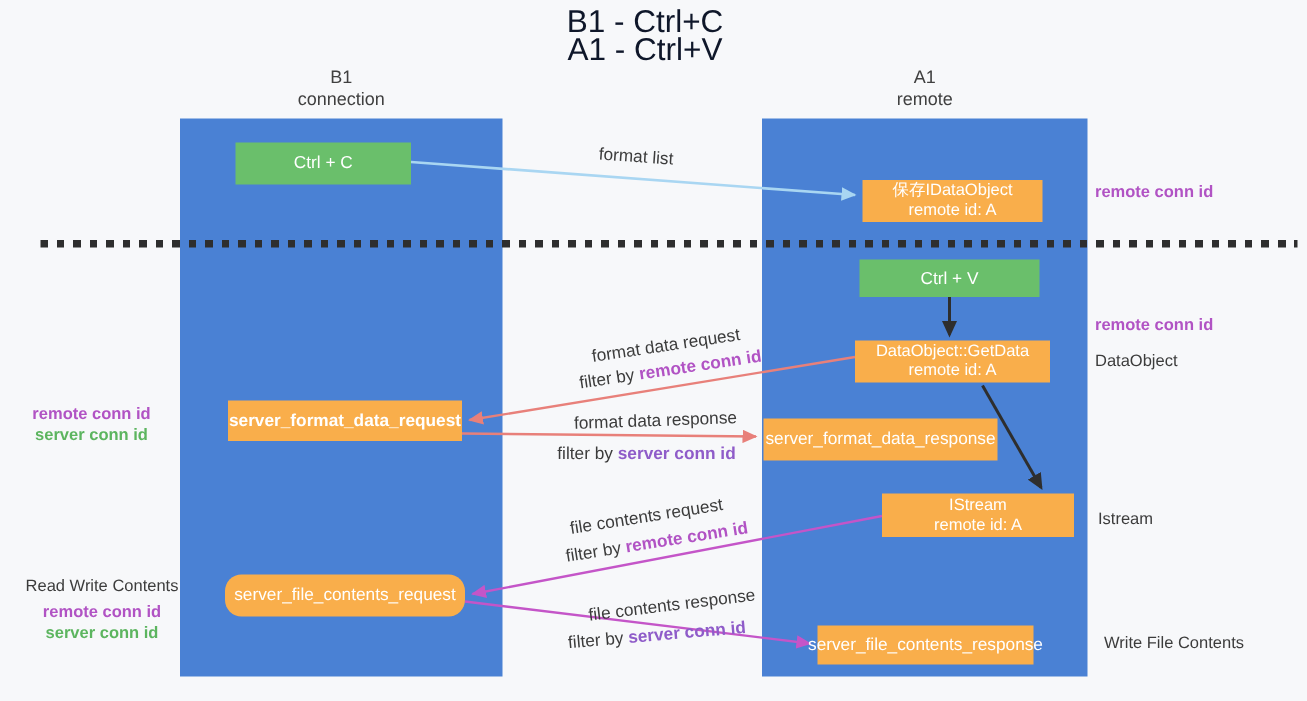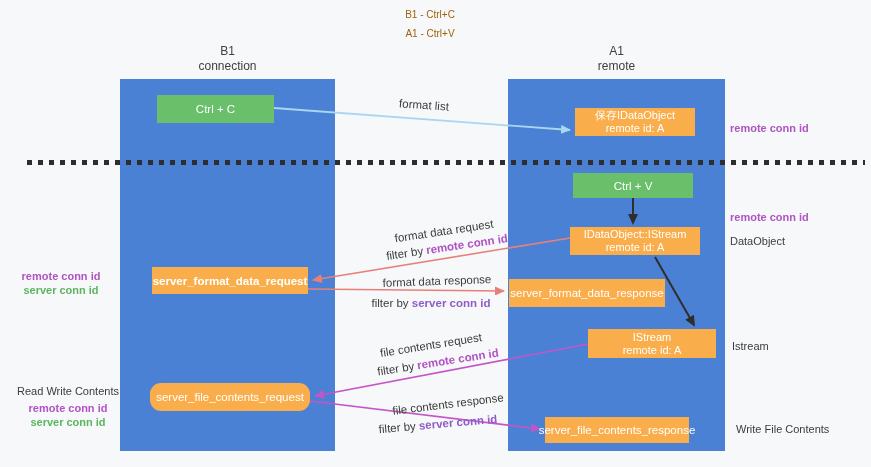--- a/index.html
+++ b/index.html
@@ -1,19 +1,19 @@
 <!DOCTYPE html>
 <html><head>
 <meta charset="utf-8">
 <style>
   html,body{margin:0;padding:0;background:#f7f8fa;font-family:"Liberation Sans",sans-serif;}
   #canvas{position:relative;width:871px;height:467px;background:#f7f8fa;overflow:hidden;}
 
   .title{position:absolute;left:280px;top:5px;width:300px;text-align:center;
-         font-size:10px;line-height:19px;color:#a16207;}
+         font-size:21px;line-height:19px;color:#0f172a;}
 
   .lane-header{position:absolute;top:44px;text-align:center;font-size:12px;line-height:15px;color:#404040;}
   .lane-header.left{left:120px;width:215px;}
   .lane-header.right{left:508px;width:217px;}
 
   .lane{position:absolute;top:79px;height:372px;background:#4a81d4;}
   .lane.left{left:120px;width:215px;}
   .lane.right{left:508px;width:217px;}
 
   .divider{position:absolute;left:27px;top:160px;width:838px;height:5px;
@@ -22,21 +22,21 @@
   svg.arrows{position:absolute;left:0;top:0;z-index:4;pointer-events:none;}
 
   .box{position:absolute;display:flex;flex-direction:column;align-items:center;justify-content:center;
        color:#ffffff;text-align:center;z-index:6;}
   .box.green{background:#6abf6b;font-size:12px;}
   .box.orange{background:#f9ae4b;}
   .box .l1,.box .l2{display:block;font-size:11px;line-height:13px;}
   .box.single{font-size:11.5px;}
 
   .b-ctrl-c{left:157px;top:95px;width:117px;height:28px;}
-  .b-save{left:575px;top:108px;width:120px;height:28px;}
+  .b-save{left:575px;top:120px;width:120px;height:28px;}
   .b-ctrl-v{left:573px;top:173px;width:120px;height:25px;}
   .b-getdata{left:570px;top:227px;width:130px;height:28px;}
   .b-freq{left:152px;top:267px;width:156px;height:27px;font-weight:bold;}
   .b-fresp{left:509px;top:279px;width:156px;height:28px;}
   .b-istream{left:588px;top:329px;width:128px;height:29px;}
   .b-fcreq{left:150px;top:383px;width:160px;height:28px;border-radius:11px;}
   .b-fcresp{left:545px;top:417px;width:144px;height:26px;}
 
   .alabel{position:absolute;white-space:nowrap;font-size:11.5px;color:#3c3c3c;z-index:7;
           transform-origin:center;}
@@ -103,21 +103,21 @@
     <span>Ctrl + C</span>
   </div>
   <div class="box orange b-save">
     <span class="l1">保存IDataObject</span>
     <span class="l2">remote id: A</span>
   </div>
   <div class="box green single b-ctrl-v">
     <span>Ctrl + V</span>
   </div>
   <div class="box orange b-getdata">
-    <span class="l1">IDataObject::IStream</span>
+    <span class="l1">DataObject::GetData</span>
     <span class="l2">remote id: A</span>
   </div>
   <div class="box orange single b-freq">
     <span>server_format_data_request</span>
   </div>
   <div class="box orange single b-fresp">
     <span>server_format_data_response</span>
   </div>
   <div class="box orange b-istream">
     <span class="l1">IStream</span>

